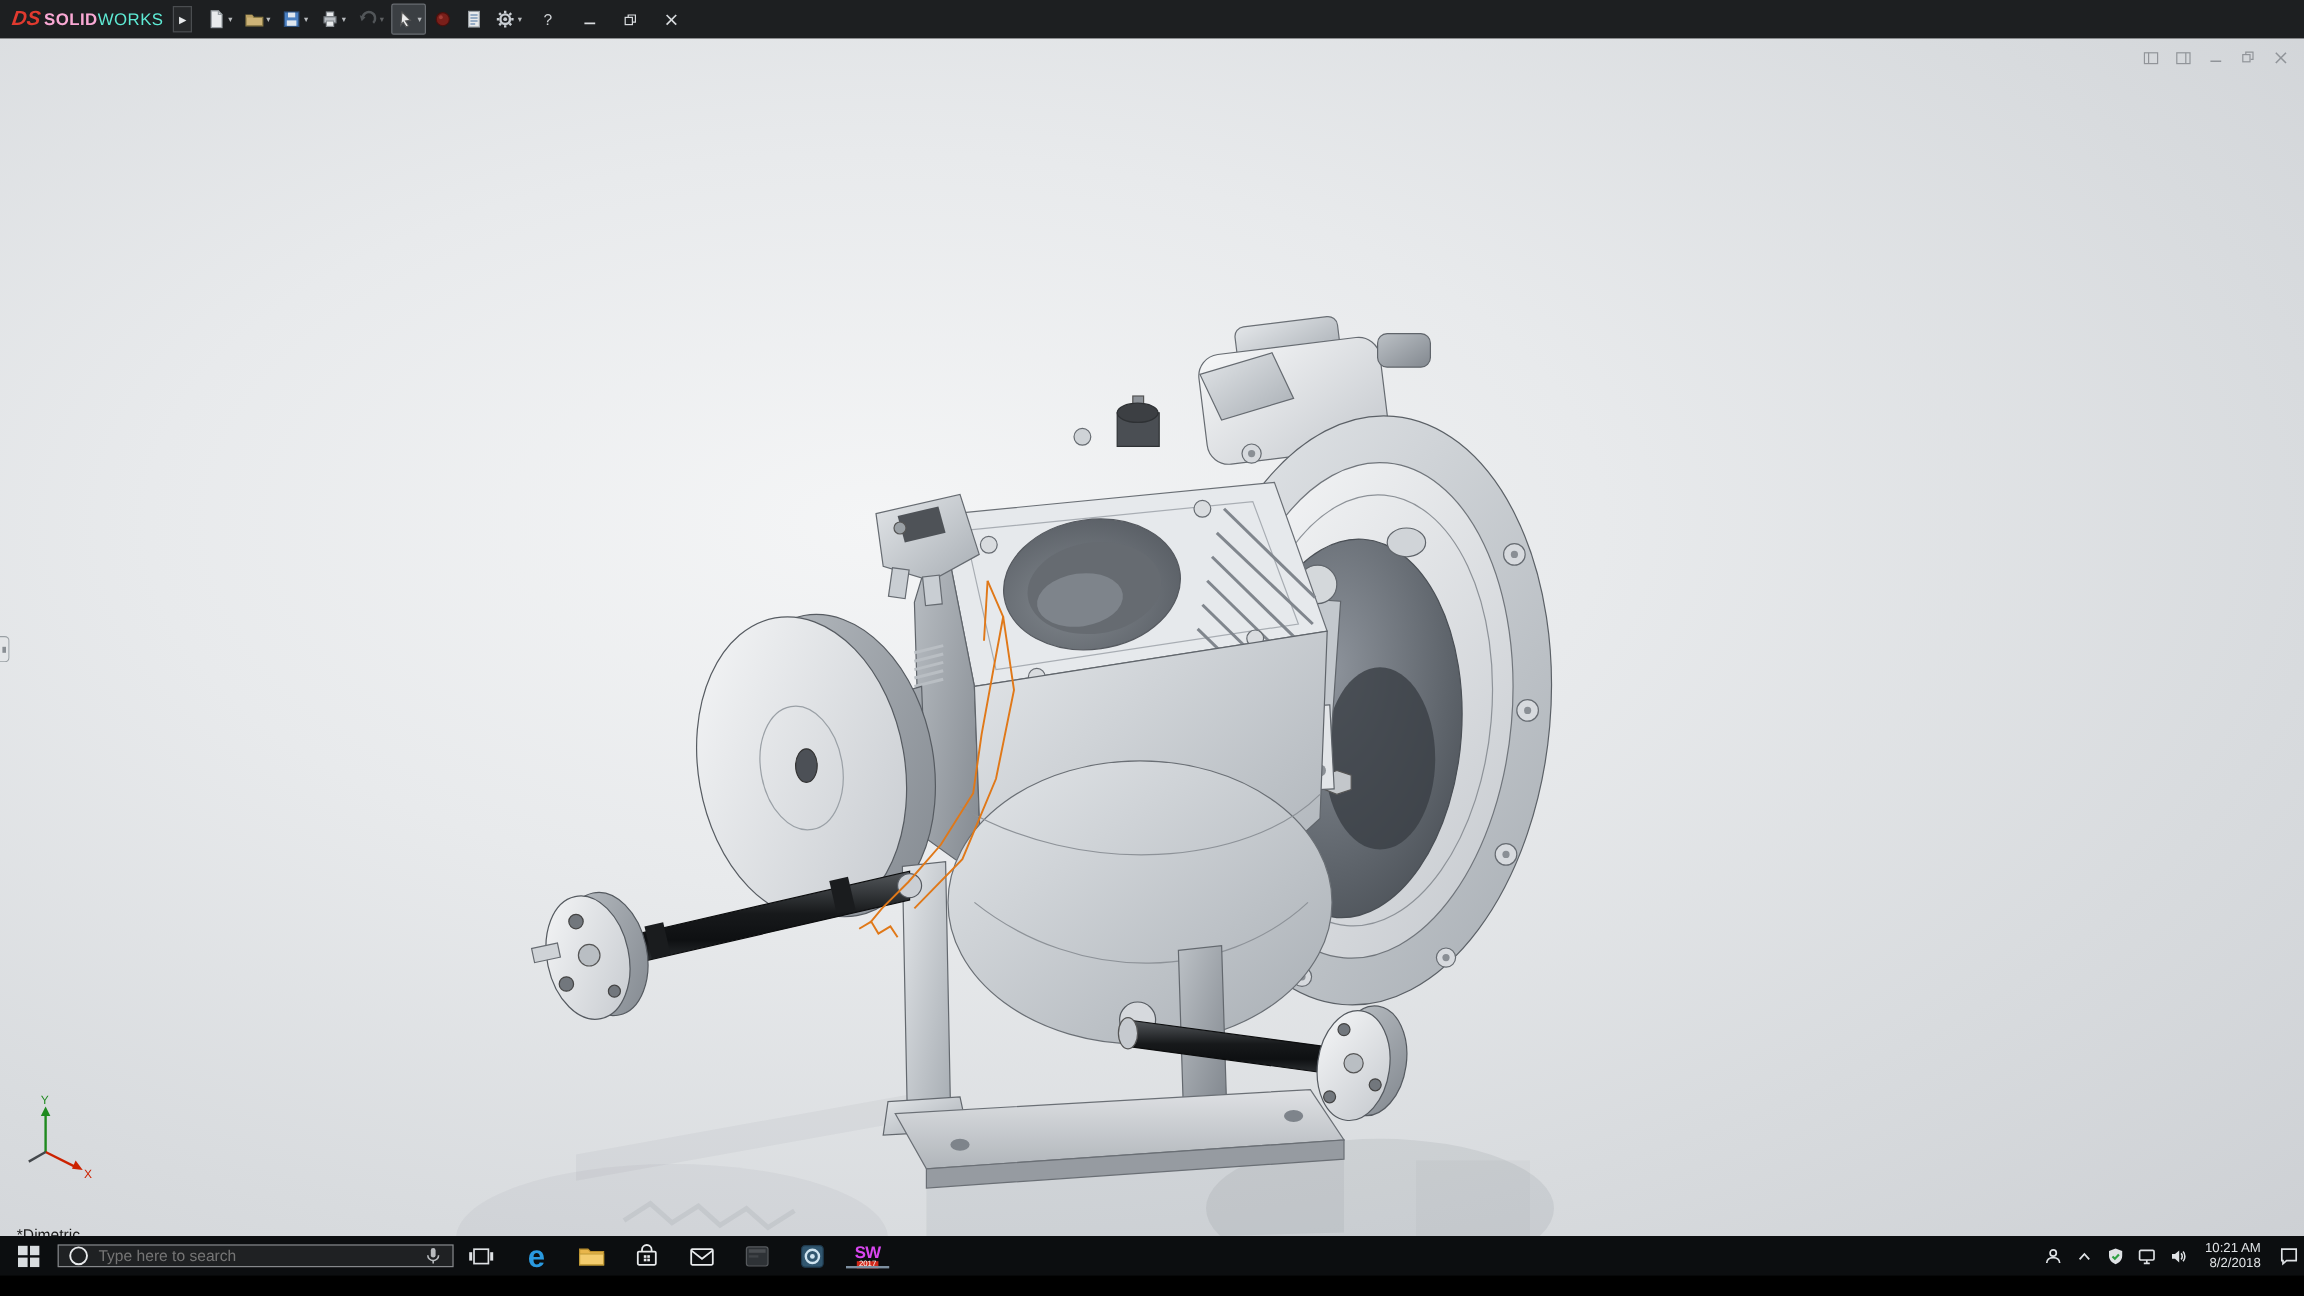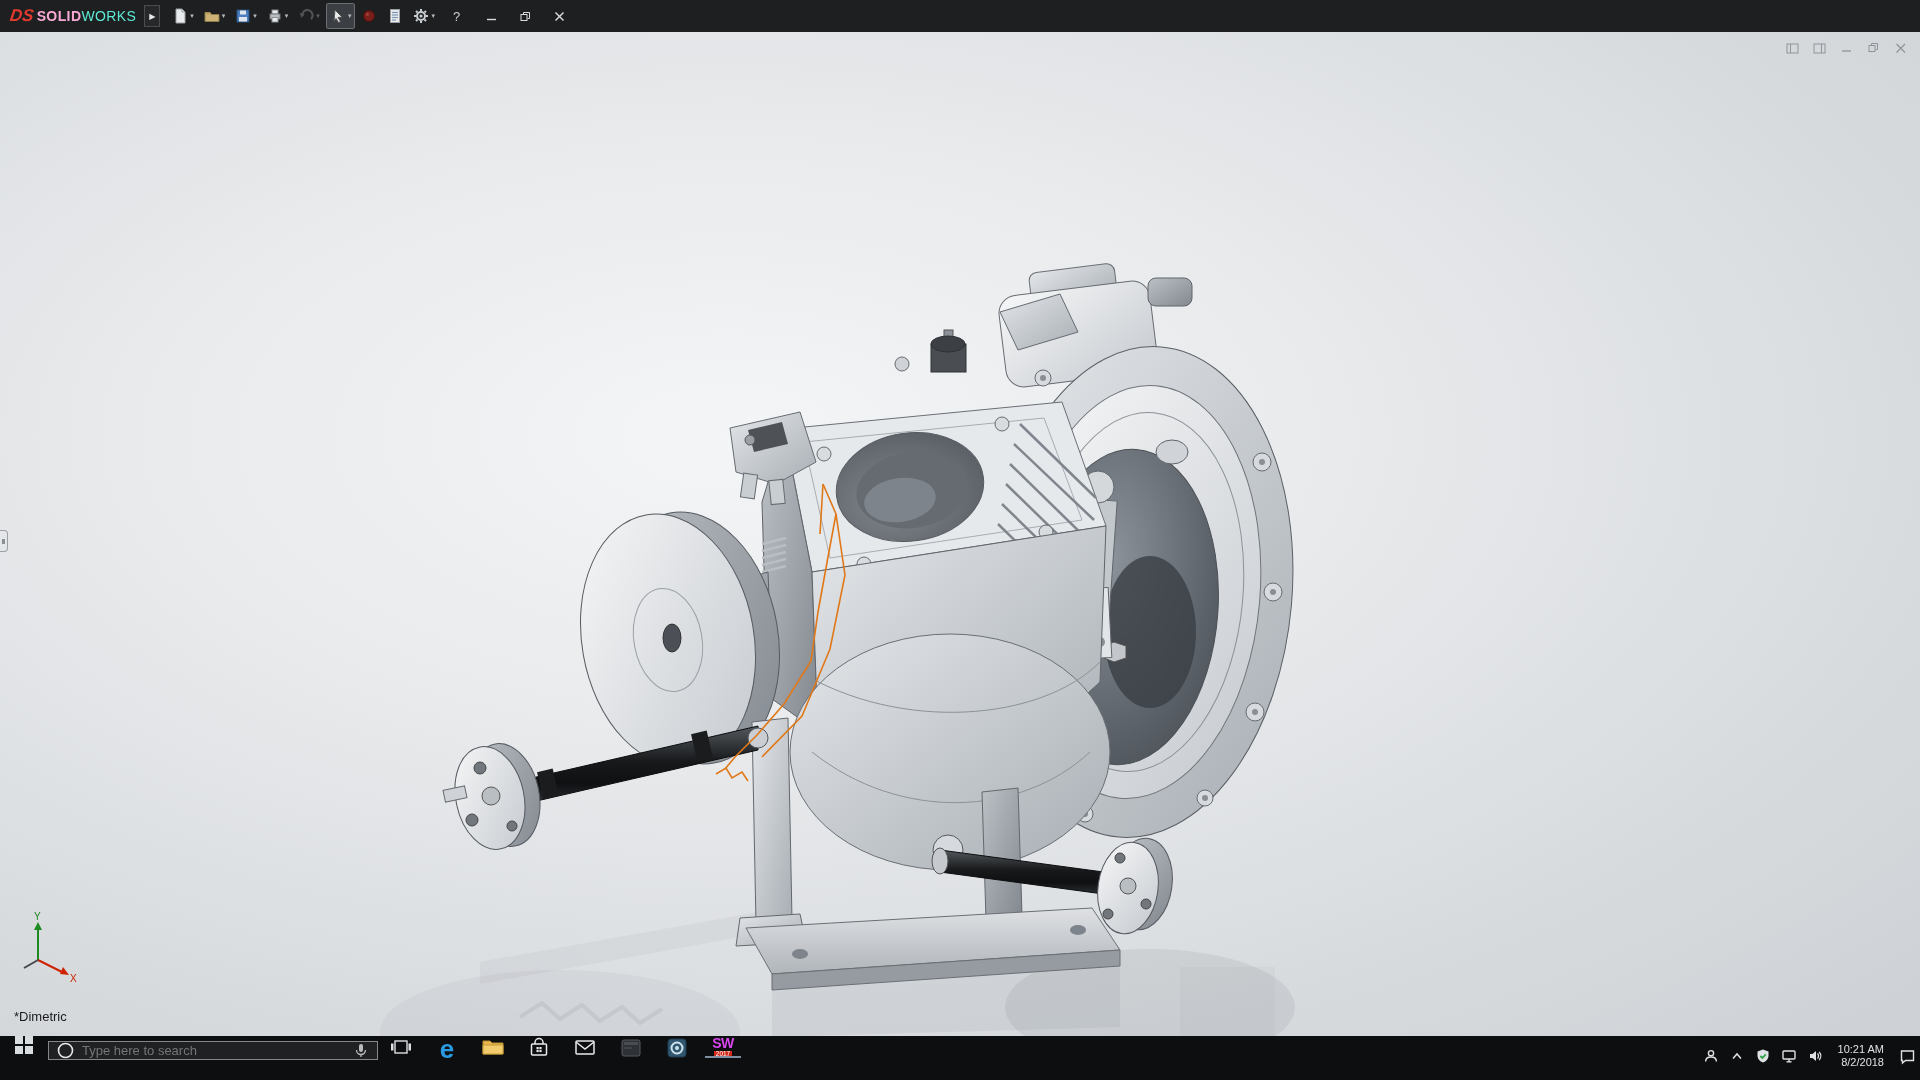--- a/index.html
+++ b/index.html
@@ -29,26 +29,26 @@
 
   
   .viewport { position:absolute; top:32px; left:0; width:1920px; height:1008px;
     background:radial-gradient(ellipse at 38% 40%, #f4f5f6 0%, #e8eaec 36%, #d8dbde 72%, #cdd0d4 100%); }
   .doc-controls { position:absolute; top:8px; right:10px; display:flex; gap:9px; }
   .dc { width:18px; height:16px; display:flex; align-items:center; justify-content:center; cursor:pointer; opacity:.85; }
   .edge-tab { position:absolute; left:0; top:498px; width:8px; height:22px; background:#e4e6e8;
     border:1px solid #9aa0a5; border-left:none; border-radius:0 4px 4px 0; cursor:pointer; }
   .edge-tab::after { content:""; position:absolute; left:2px; top:8px; width:3px; height:5px; background:#8a8f94; }
   .model-svg { position:absolute; inset:0; }
-  .orient-label { position:absolute; left:14px; bottom:16px; font-size:13px; color:#1a1a1a; cursor:default;text-align:right; }
+  .orient-label { position:absolute; left:14px; bottom:4px; font-size:13px; color:#1a1a1a; cursor:default;text-align:right; }
   .triad { position:absolute; left:6px; top:878px; }
 
   
-  .taskbar { position:absolute; bottom:0; left:0; width:1920px; height:44px;
-    background:#0c0e10; display:flex; align-items:flex-start; color:#dfe2e5; }
+  .taskbar { position:absolute; bottom:17px; left:0; width:1920px; height:33px;
+    background:#0c0e10; display:flex; align-items:center; color:#dfe2e5; }
   .start { width:48px; display:flex; align-items:center; justify-content:center; cursor:pointer; }
   .searchbox { width:330px; margin:5px 0; background:#1f2123; border:1px solid #85888b;
     display:flex; align-items:center; padding:0 8px; gap:8px; cursor:text; }
   .searchbox input { flex:1; background:transparent; border:none; outline:none;
     color:#a6a9ac; font-size:13px; font-family:"Liberation Sans", sans-serif; }
   .tapp { width:46px; display:flex; align-items:center; justify-content:center; cursor:pointer; position:relative; }
   .edge-e { font-size:26px; font-weight:bold; color:#2a9ae0; line-height:1; }
   .sw-tile { display:flex; flex-direction:column; align-items:center; line-height:1; }
   .sw-letters { color:#d946ef; font-weight:bold; font-size:14px; letter-spacing:-.5px; }
   .sw-year { background:#d22718; color:#fff; font-size:6.5px; padding:0 2px; margin-top:1px; }

